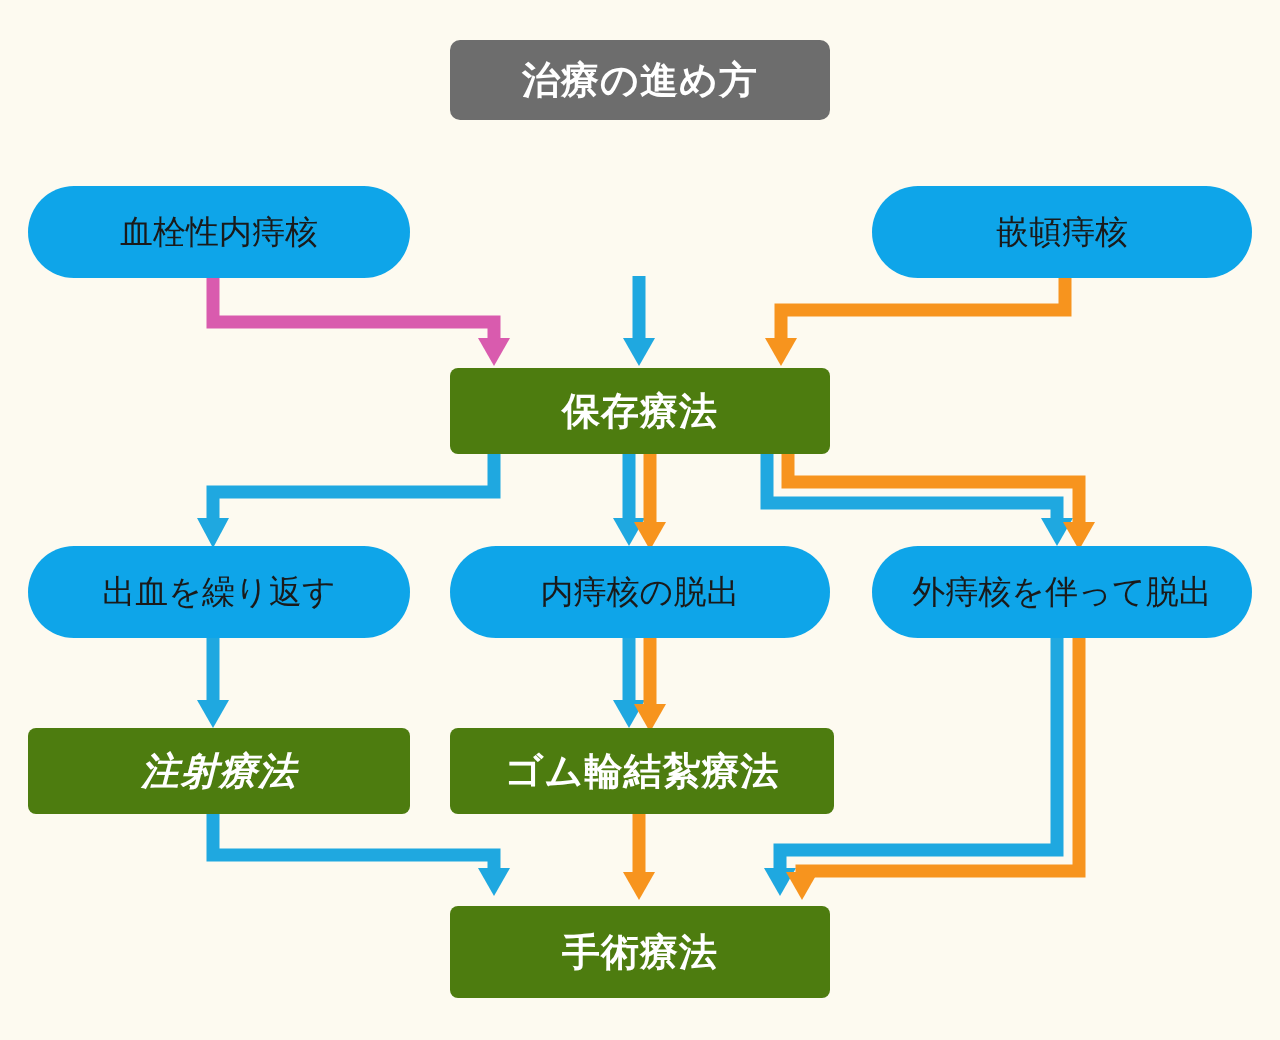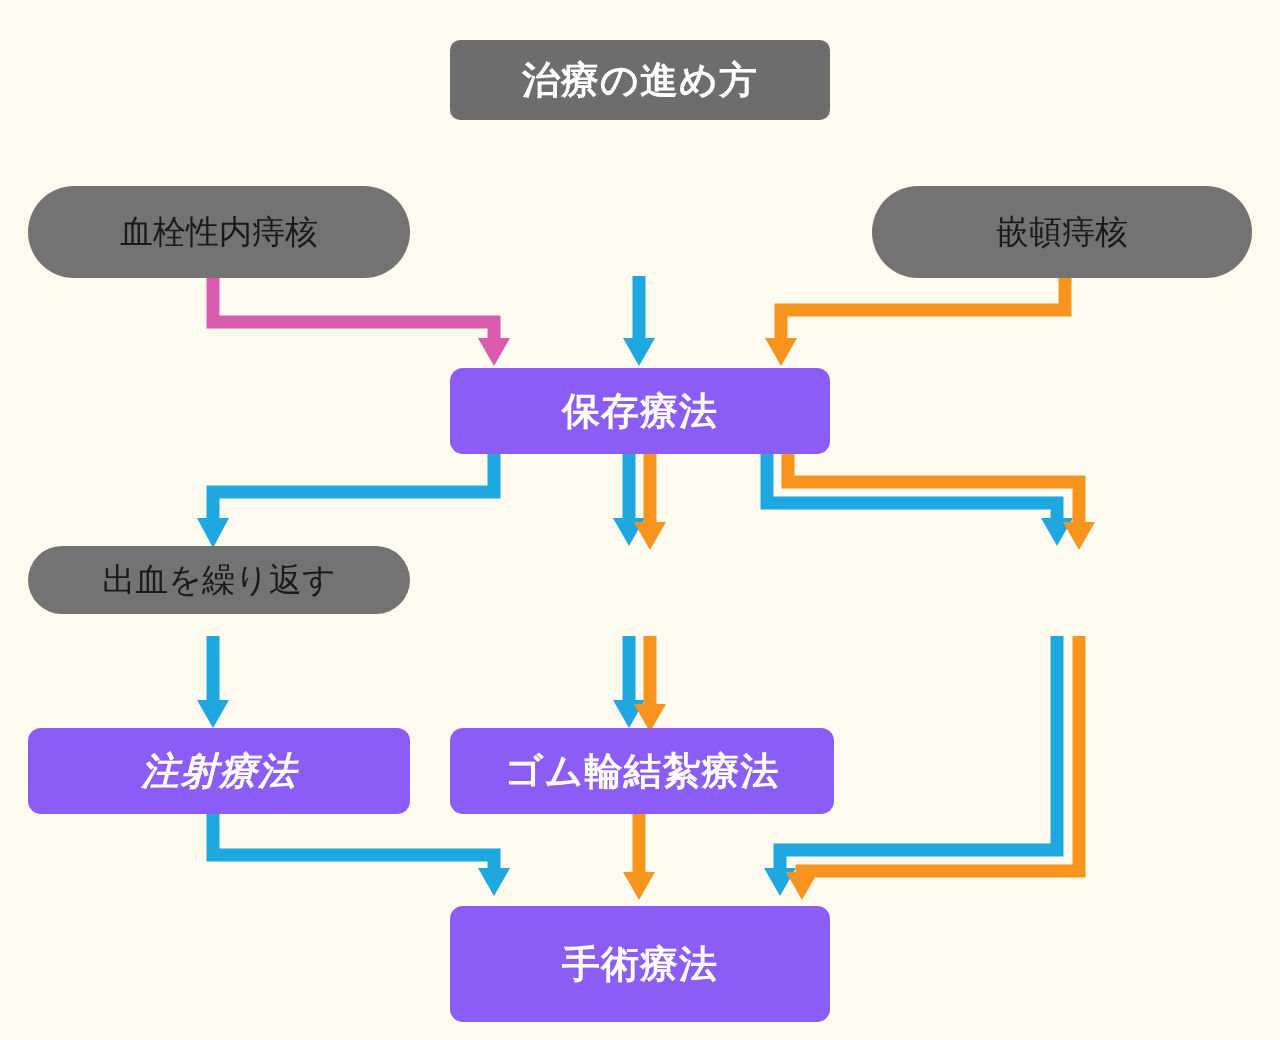--- a/index.html
+++ b/index.html
@@ -27,30 +27,30 @@
   }
   .node-title {
     background: #6d6d6d;
     color: #ffffff;
     border-radius: 10px;
     font-size: 38px;
     font-weight: bold;
     letter-spacing: 1px;
   }
   .node-pill {
-    background: #737373;
+    background: #0ea5e9;
     color: #1a1a1a;
     border-radius: 48px;
     font-size: 33px;
     font-weight: normal;
   }
   .node-green {
-    background: #8b5cf6;
+    background: #4d7c0f;
     color: #ffffff;
-    border-radius: 13px;
+    border-radius: 8px;
     font-size: 38px;
     font-weight: bold;
     letter-spacing: 1px;
   }
   svg#wires {
     position: absolute;
     left: 0;
     top: 0;
     width: 1280px;
     height: 1040px;
@@ -141,23 +141,25 @@
 
   <div class="node node-title" style="left:450px; top:40px; width:380px; height:80px;">治療の進め方</div>
 
   <div class="node node-pill" style="left:28px; top:186px; width:382px; height:92px;">血栓性内痔核</div>
 
 
   <div class="node node-pill" style="left:872px; top:186px; width:380px; height:92px;font-family:Liberation Serif, serif;">嵌頓痔核</div>
 
   <div class="node node-green" style="left:450px; top:368px; width:380px; height:86px;">保存療法</div>
 
-  <div class="node node-pill" style="left:28px; top:546px; width:382px; height:68px;">出血を繰り返す</div>
+  <div class="node node-pill" style="left:28px; top:546px; width:382px; height:92px;">出血を繰り返す</div>
 
+  <div class="node node-pill" style="left:450px; top:546px; width:380px; height:92px;">内痔核の脱出</div>
 
+  <div class="node node-pill" style="left:872px; top:546px; width:380px; height:92px;">外痔核を伴って脱出</div>
 
   <div class="node node-green" style="left:28px; top:728px; width:382px; height:86px;font-style:italic;">注射療法</div>
 
   <div class="node node-green" style="left:450px; top:728px; width:384px; height:86px;">ゴム輪結紮療法</div>
 
-  <div class="node node-green" style="left:450px; top:906px; width:380px; height:116px;">手術療法</div>
+  <div class="node node-green" style="left:450px; top:906px; width:380px; height:92px;">手術療法</div>
 
 </div>
 
 </body></html>

